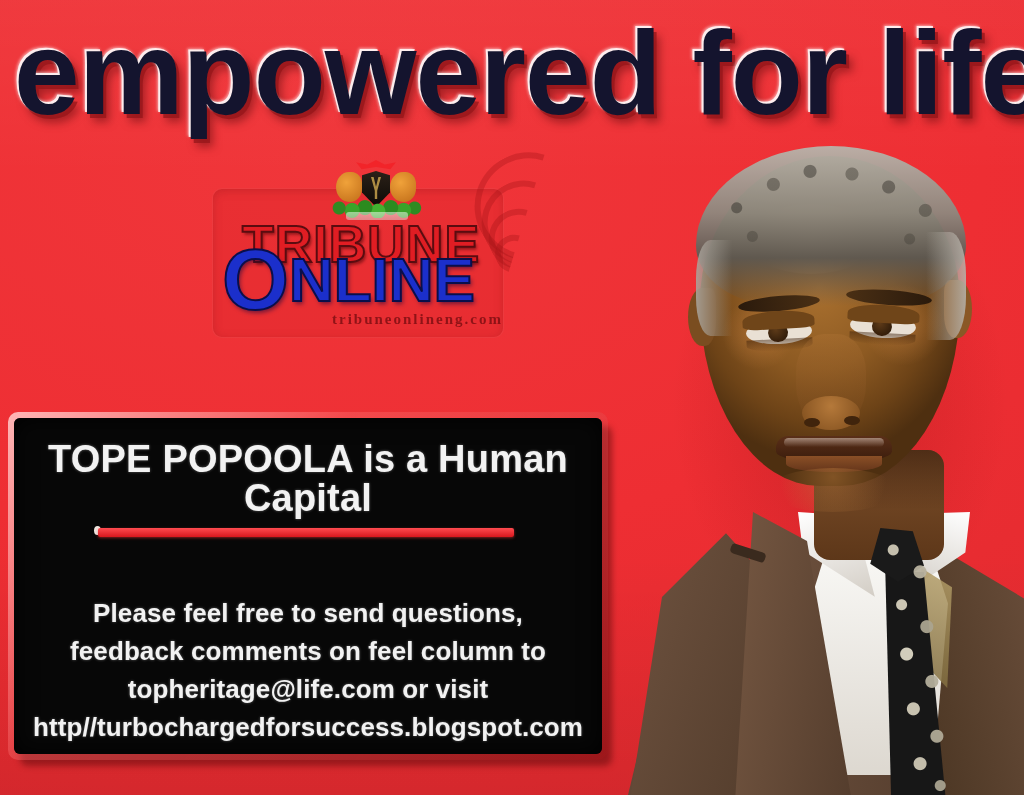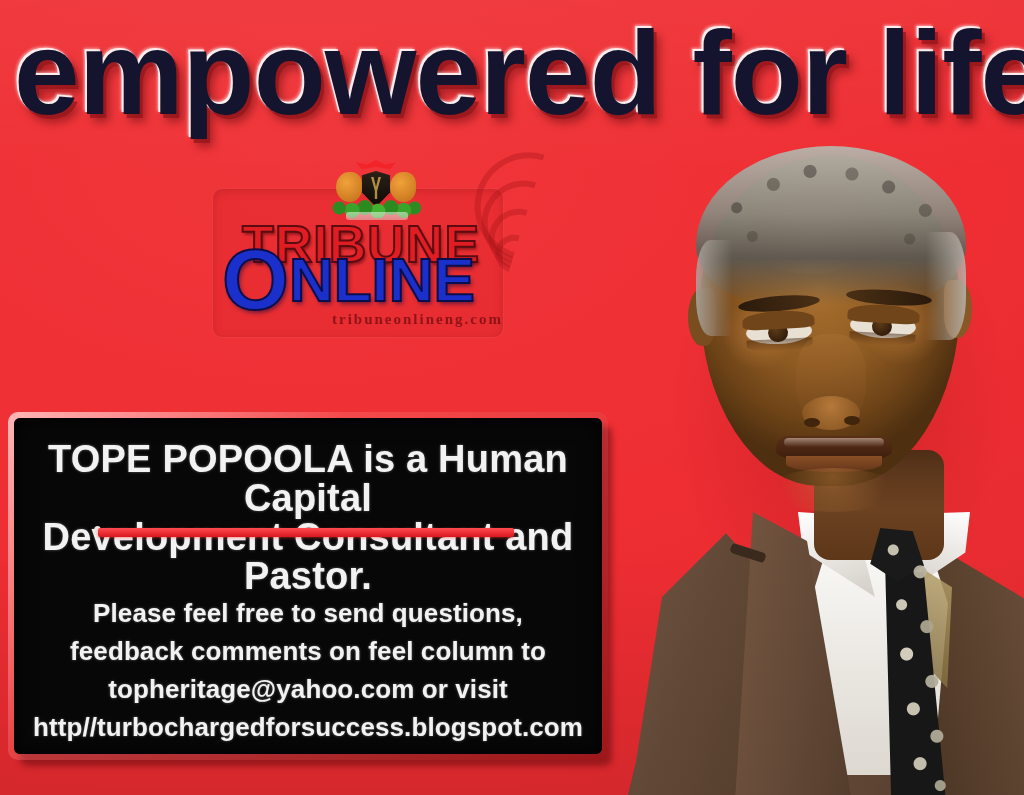--- a/index.html
+++ b/index.html
@@ -506,30 +506,29 @@
     <div class="lip-lower"></div>
     <div class="chin"></div>
   </div>
 
   <div class="caption-shadow"></div>
   <div class="caption-glow"></div>
   <div class="caption">
 
     <div class="cap-line cap-top">
       <div>TOPE POPOOLA is a Human Capital</div>
-      <div>Development Consultant and Pastor.</div>
     </div>
 
     <div class="cap-rule-wrap">
       <div class="cap-dot"></div>
       <div class="cap-rule"></div>
     </div>
 
     <div class="cap-line cap-body">
       <div>Please feel free to send questions,</div>
       <div>feedback comments on feel column to</div>
-      <div>topheritage@yahoo.com or visit</div>
+      <div>topheritage@life.com or visit</div>
       <div>http//turbochargedforsuccess.blogspot.com</div>
     </div>
 
   </div>
 
 </div>
 
 </body></html>

